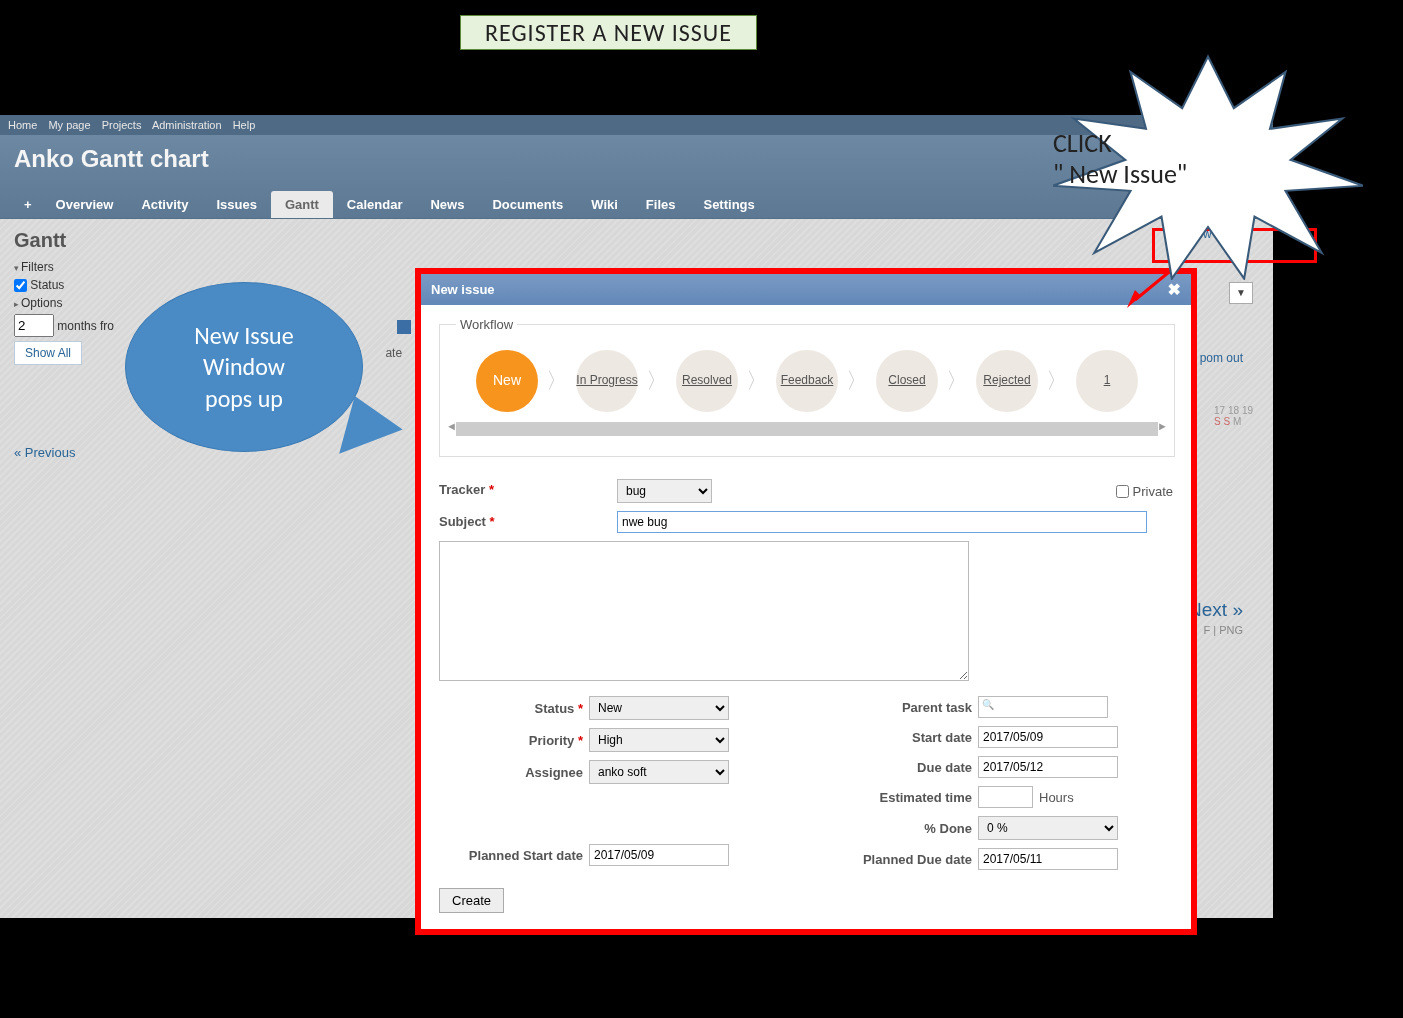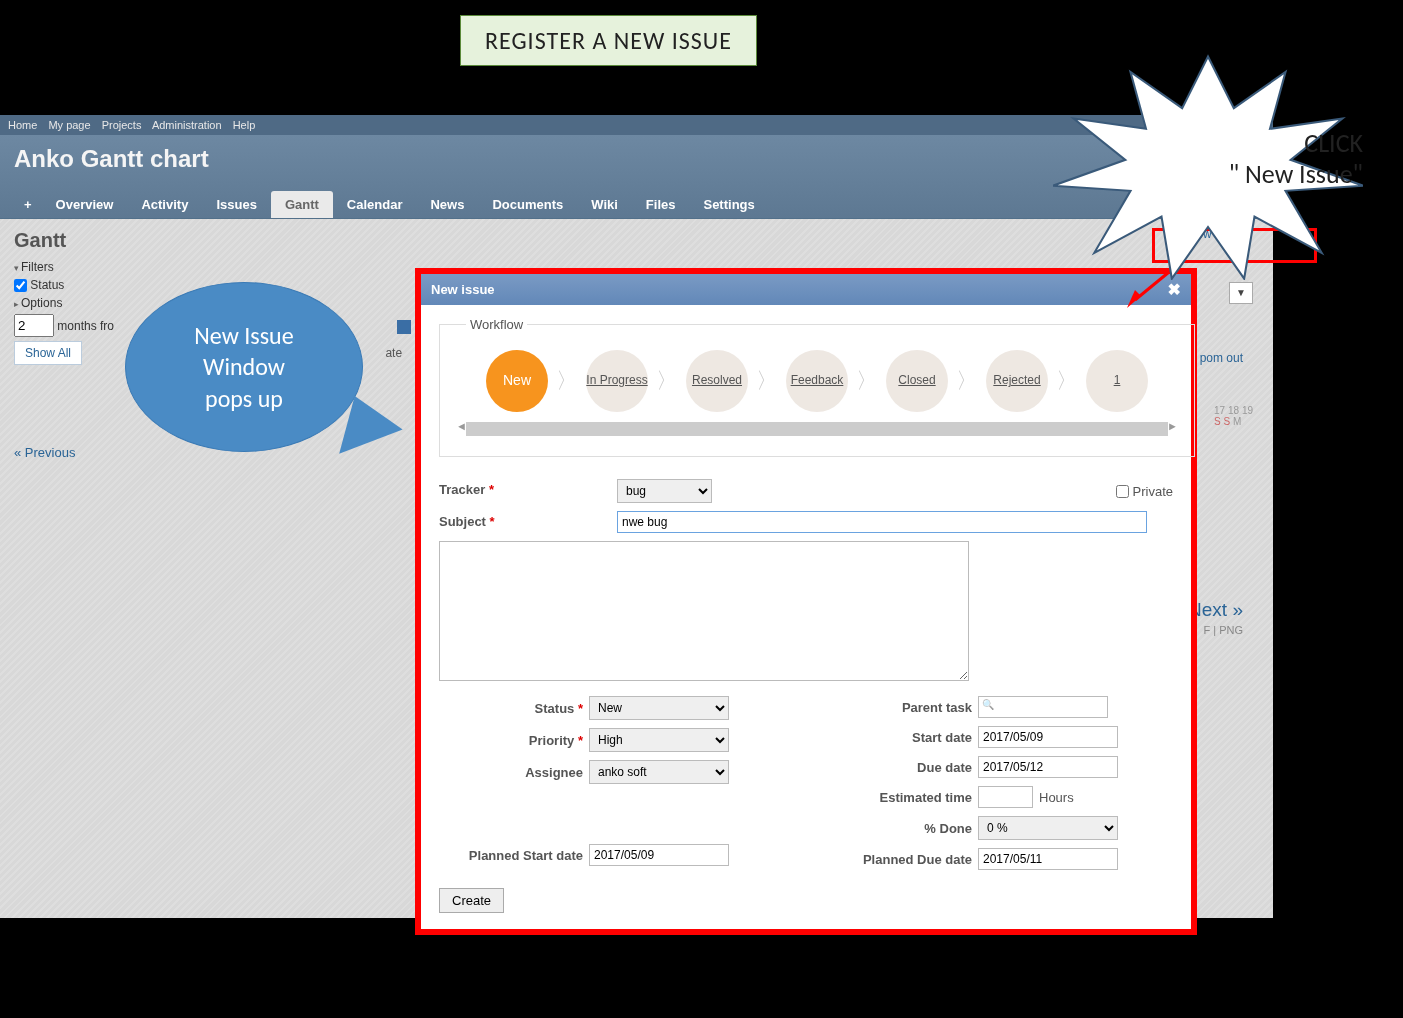--- a/index.html
+++ b/index.html
@@ -1,19 +1,19 @@
 <!DOCTYPE html>
 <html><head>
 <meta charset="utf-8">
 <style>
   * { box-sizing: border-box; margin: 0; padding: 0; }
   body { font-family: Verdana, Arial, sans-serif; font-size: 12px; background: #000; width: 1403px; height: 1018px; position: relative; overflow: hidden; }
   
   .black-top { height: 115px; background: #000; position: relative; }
-  .slide-title { position: absolute; left: 460px; top: 15px; background: #e6f2dc; border: 1.5px solid #5b8a3a; padding: 10px 24px; font-size: 24px; font-family: Calibri, Arial; color: #222; letter-spacing: 1px; }
+  .slide-title { position: absolute; left: 460px; top: 15px; background: #e6f2dc; border: 1.5px solid #5b8a3a; padding: 2px 24px; font-size: 24px; font-family: Calibri, Arial; color: #222; letter-spacing: 1px; }
   
   .app-frame { position: absolute; top: 115px; left: 0; right: 130px; bottom: 100px; background: repeating-linear-gradient(135deg,#dedede,#dedede 2px,#d8d8d8 2px,#d8d8d8 5px); }
   
   .top-menu { background: #4f6a85; color: #e0e0e0; padding: 4px 8px; font-size: 11px; }
   .top-menu a { color: #e8e8e8; text-decoration: none; margin-right: 8px; }
   
   .header { background: linear-gradient(#6d88a2,#5d7892); color: #fff; padding: 10px 14px 0; border-bottom: 1px solid #52708a; }
   .header h1 { font-size: 24px; font-weight: bold; color: #f5f5f5; margin-bottom: 18px; font-family: "Trebuchet MS", Arial; }
   .main-menu { display: flex; gap: 0; align-items: flex-end; }
   .main-menu .tab { padding: 6px 14px; color: #fff; font-weight: bold; cursor: pointer; font-size: 13px; }
@@ -50,21 +50,21 @@
   
   
   .red-box-new { position:absolute; top:228px; right:86px; width:165px; height:35px; border:3px solid #ff0000; z-index:50; }
   
   
   .dialog-wrap { position: absolute; top: 268px; left: 415px; width: 782px; border: 6px solid #ff0000; background:#fff; z-index:20; }
   .dialog-title { background: linear-gradient(#7a9ac4,#6288b8); color:#fff; font-weight:bold; padding:6px 10px; font-size:13px; display:flex; justify-content:space-between; align-items:center; }
   .dialog-close { color:#fff; font-size:16px; cursor:pointer; font-weight:bold; }
   .dialog-body { padding: 12px 18px 16px; background:#fff; }
   
-  fieldset.workflow { border:1px solid #ddd; padding: 14px 26px 20px; margin-bottom:22px; }
+  fieldset.workflow { border:1px solid #ddd; padding: 14px 16px 20px; margin-bottom:22px; }
   fieldset.workflow legend { color:#555; padding:0 4px; font-size:13px; }
   .wf-row { display:flex; align-items:center; gap:8px; justify-content:flex-start; padding: 4px 20px; }
   .wf-circle { width:62px; height:62px; border-radius:50%; background:#eee8e2; display:flex; align-items:center; justify-content:center; color:#555; font-size:12px; text-align:center; text-decoration:underline; line-height:1.1; }
   .wf-circle.active { background:#f7941e; color:#fff; text-decoration:none; font-size:14px; }
   .wf-arrow { color:#ccc; font-size:22px; }
   .wf-scroll { height:14px; background:#ccc; margin:6px 0 0; position:relative; }
   .wf-scroll::before{content:"◄";position:absolute;left:-10px;top:-2px;color:#999;font-size:11px;}
   .wf-scroll::after{content:"►";position:absolute;right:-10px;top:-2px;color:#999;font-size:11px;}
   
   .form-grid { display:grid; grid-template-columns: 170px 1fr; gap: 8px 8px; margin-top:10px; }
@@ -93,21 +93,21 @@
   
   
   .bubble { position:absolute; top:282px; left:125px; width:238px; height:190px; z-index:30; }
   .bubble-ell { width:238px; height:170px; background:#4a8bc5; border-radius:50%; display:flex; align-items:center; justify-content:center; color:#fff; font-family:Calibri,Arial; font-size:24px; text-align:center; line-height:1.3; border:1px solid #3a7ab5;}
   .bubble-tail { position:absolute; right:-38px; top:120px; width:0; height:0; border-left:55px solid #4a8bc5; border-top:20px solid transparent; border-bottom:40px solid transparent; transform:rotate(15deg);}
   
   
   .burst-wrap { position:absolute; top:50px; right:40px; width:310px; height:230px; z-index:60; }
   .burst { position:relative; width:100%; height:100%; }
   .burst svg { width:100%; height:100%; }
-  .burst-text { position:absolute; top:78px; left:0; right:0; text-align:right; font-family:Calibri,Arial; font-size:26px; color:#222; line-height:1.2;}
+  .burst-text { position:absolute; top:78px; left:0; right:0; text-align:left; font-family:Calibri,Arial; font-size:26px; color:#222; line-height:1.2;}
   
   .red-arrow { position:absolute; top:258px; right:218px; z-index:55; transform: rotate(0deg);}
   .red-arrow svg { width:60px; height:50px; }
   
   .dropdown-arrow-side { position:absolute; top:282px; right:150px; }
   .dropdown-arrow-side .dd { width:24px; height:22px; border:1px solid #aaa; background:#fff; text-align:center; line-height:20px; font-size:10px; color:#444;}
   
   .cursor { position:absolute; top:246px; right:92px; font-size:16px; color:#000; z-index:70; transform:rotate(-15deg);}
 </style>
 </head>

